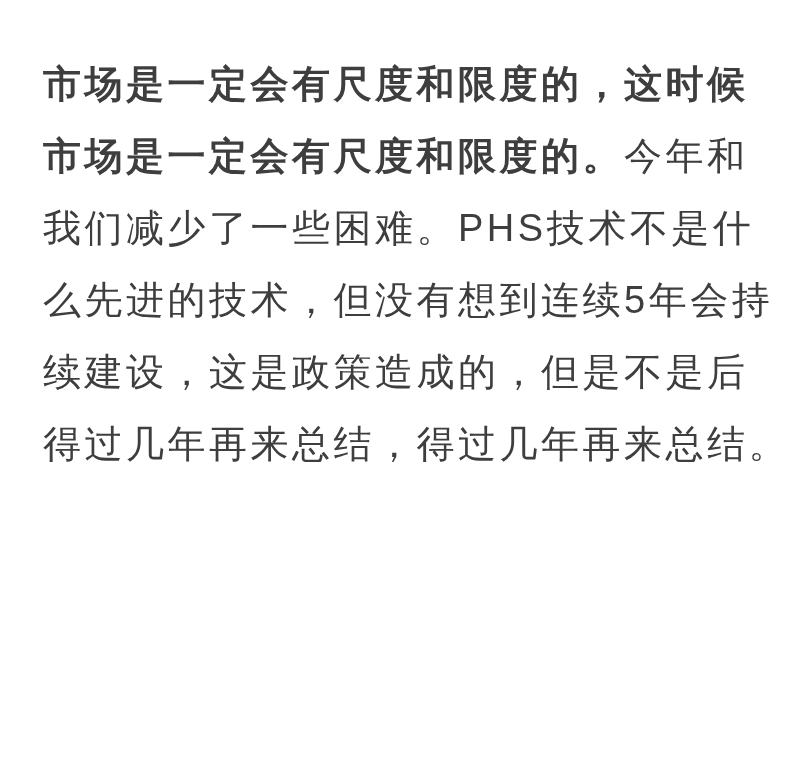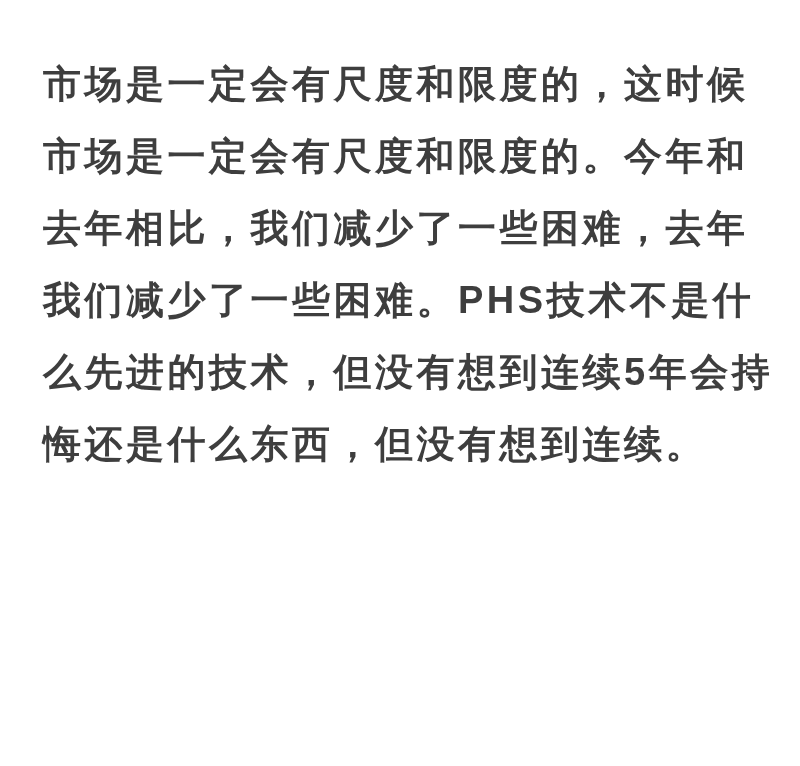--- a/index.html
+++ b/index.html
@@ -20,28 +20,28 @@
     font-family: "Liberation Sans", "DejaVu Sans", sans-serif;
   }
   .text-line {
     height: 72px;
     line-height: 72px;
     font-size: 38px;
     letter-spacing: 3.5px;
     color: #3e3e3e;
     white-space: nowrap;
   }
-  .seg { font-weight: 700; }
+  .seg { font-weight: 400; }
   .seg.bold { font-weight: 700; }
 </style>
 </head>
 <body>
 
 <div class="page">
   <div class="text-block">
       <div class="text-line"><span class="seg bold">市场是一定会有尺度和限度的，这时候</span></div>
       <div class="text-line"><span class="seg bold">市场是一定会有尺度和限度的。</span><span class="seg">今年和</span></div>
-      <div class="text-line"><span class="seg">去年相比，我们减少了一些困难，去年</span></div>
       <div class="text-line"><span class="seg">我们减少了一些困难。PHS技术不是什</span></div>
       <div class="text-line"><span class="seg">么先进的技术，但没有想到连续5年会持</span></div>
-      <div class="text-line"><span class="seg">悔还是什么东西，但没有想到连续。</span></div>
+      <div class="text-line"><span class="seg">续建设，这是政策造成的，但是不是后</span></div>
+      <div class="text-line"><span class="seg">得过几年再来总结，得过几年再来总结。</span></div>
     </div>
 </div>
 
 </body></html>

